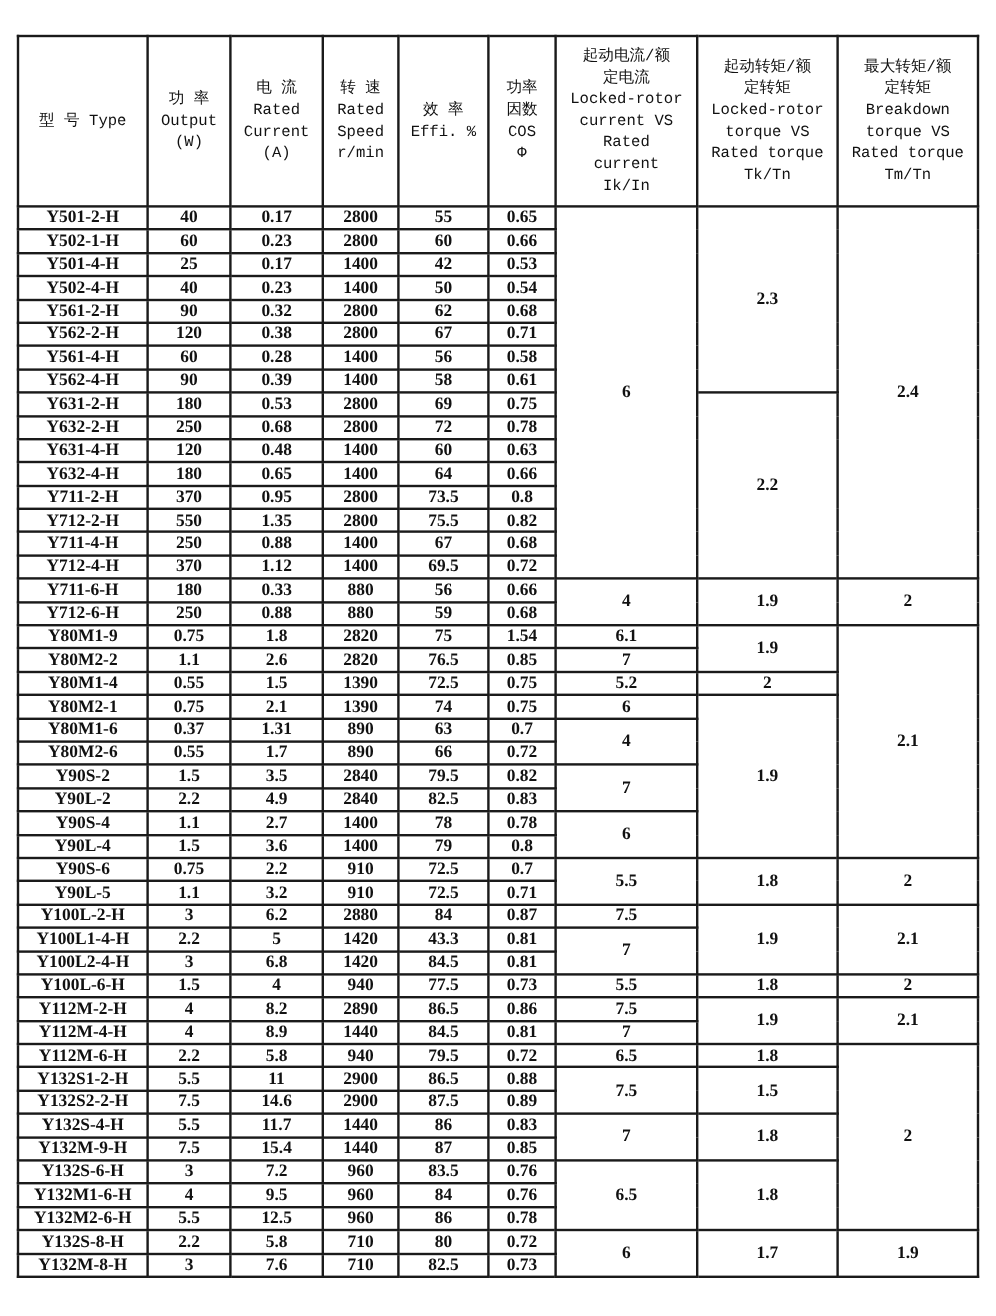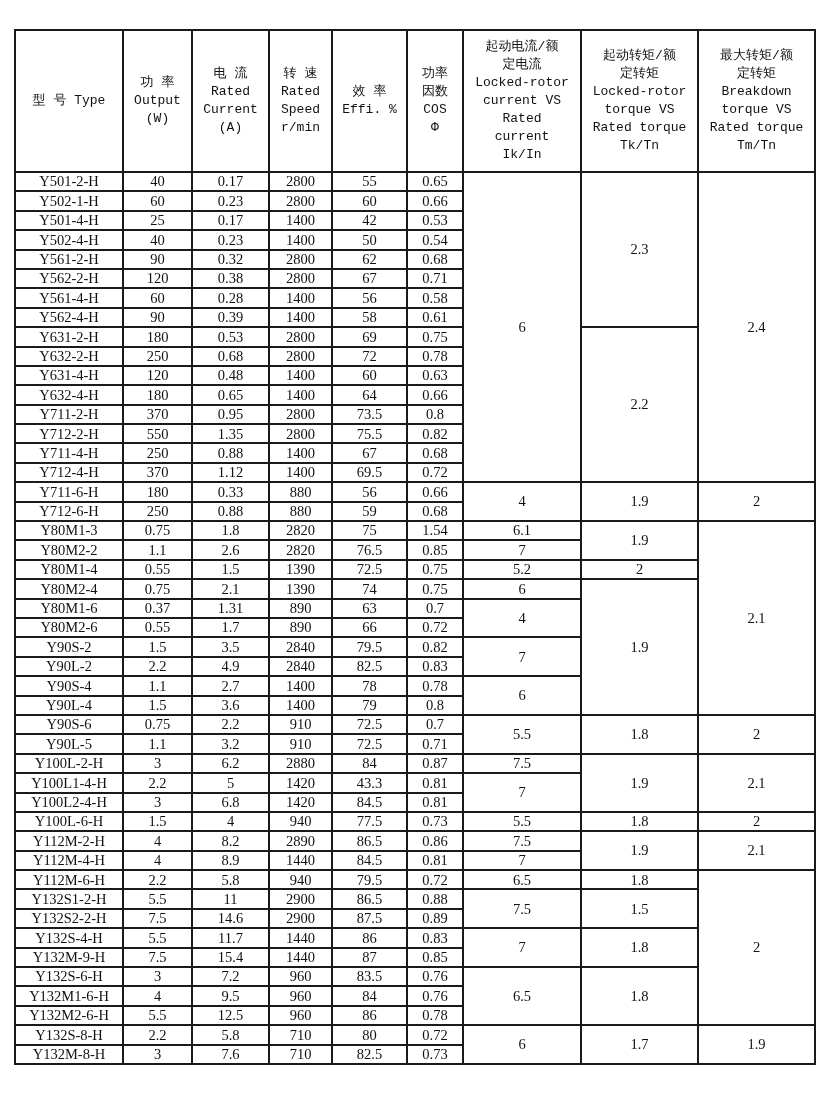--- a/index.html
+++ b/index.html
@@ -40,20 +40,21 @@
   table.spec-table th {
     font-family: "Liberation Mono", "DejaVu Sans Mono", monospace;
     font-weight: normal;
     font-size: 13px;
     line-height: 1.38;
     white-space: pre-line;
     color: #111111;
   }
   table.spec-table tbody tr {
     height: 19.4px;
+    font-weight: bold;
   }
   table.spec-table tbody td {
     font-family: "Liberation Serif", serif;
     font-size: 14.5px;
     line-height: 1;
     color: #111111;
   }
 </style>
 </head>
 <body>
@@ -258,21 +259,21 @@
         </tr>
         <tr>
           <td>Y712-6-H</td>
           <td>250</td>
           <td>0.88</td>
           <td>880</td>
           <td>59</td>
           <td>0.68</td>
         </tr>
         <tr>
-          <td>Y80M1-3</td>
+          <td>Y80M1-9</td>
           <td>0.75</td>
           <td>1.8</td>
           <td>2820</td>
           <td>75</td>
           <td>1.54</td>
           <td rowspan="1">6.1</td>
           <td rowspan="2">1.9</td>
           <td rowspan="10">2.1</td>
         </tr>
         <tr>
@@ -288,21 +289,21 @@
           <td>Y80M1-4</td>
           <td>0.55</td>
           <td>1.5</td>
           <td>1390</td>
           <td>72.5</td>
           <td>0.75</td>
           <td rowspan="1">5.2</td>
           <td rowspan="1">2</td>
         </tr>
         <tr>
-          <td>Y80M2-4</td>
+          <td>Y80M2-1</td>
           <td>0.75</td>
           <td>2.1</td>
           <td>1390</td>
           <td>74</td>
           <td>0.75</td>
           <td rowspan="1">6</td>
           <td rowspan="7">1.9</td>
         </tr>
         <tr>
           <td>Y80M1-6</td>

